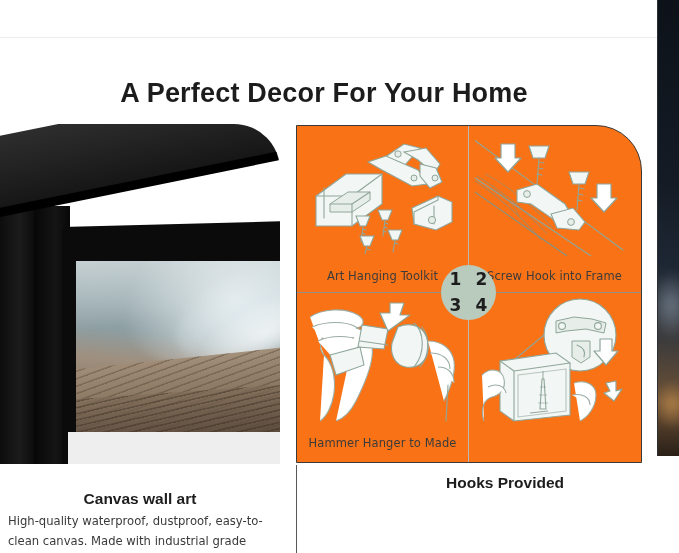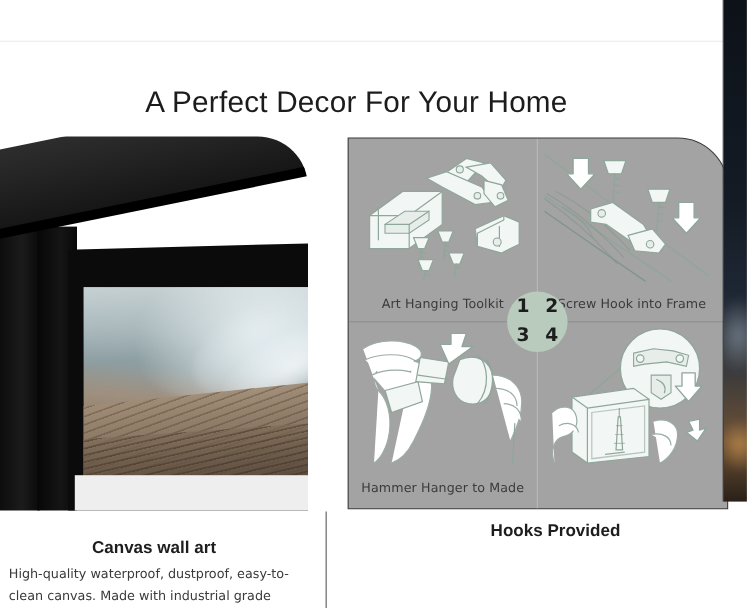--- a/index.html
+++ b/index.html
@@ -30,21 +30,21 @@
   }
 
   
   .title {
     position: absolute;
     left: 0;
     top: 76px;
     width: 648px;
     text-align: center;
     font-size: 27px;
-    font-weight: normal;
+    font-weight: bold;
     color: #1c1c1c;
     letter-spacing: .2px;
     line-height: 34px;
   }
 
   
   .left-photo {
     position: absolute;
     left: 0px;
     top: 124px;
@@ -163,26 +163,25 @@
     border-right: 1px solid #c9c9c9;
   }
 
   
   .grid {
     position: absolute;
     left: 296px;
     top: 125px;
     width: 346px;
     height: 338px;
-    background: #a3a3a3;
+    background: #f97316;
     border: 1px solid #3a3a3a;
     border-top-right-radius: 46px;
     box-sizing: border-box;
     overflow: hidden;
-    margin-left: 20px;
   }
   .grid-vline {
     position: absolute;
     left: 171px; top: 0; width: 1px; height: 338px;
     background: #b9b9b9;
   }
   .grid-hline {
     position: absolute;
     left: 0; top: 166px; width: 346px; height: 1px;
     background: #8f8f8f;

